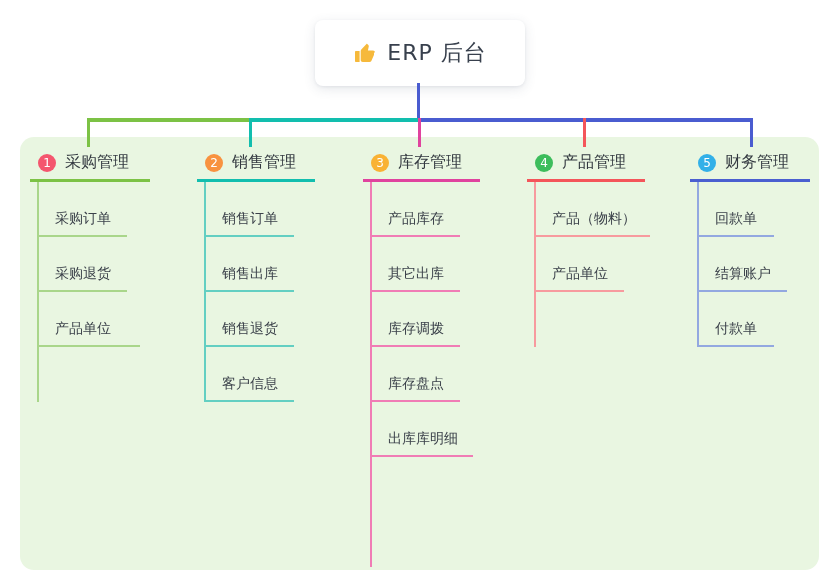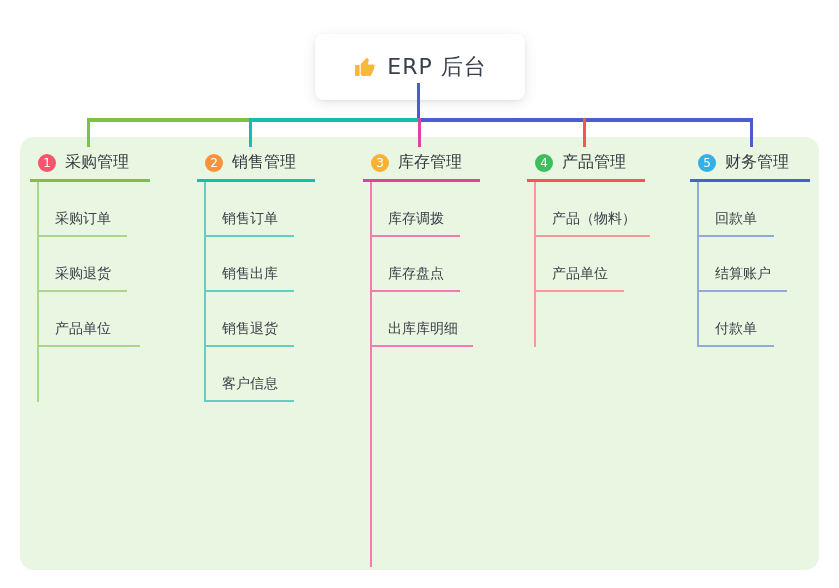--- a/index.html
+++ b/index.html
@@ -5,21 +5,21 @@
   html,body{margin:0;padding:0;}
   body{
     width:839px;height:588px;position:relative;overflow:hidden;
     background:#ffffff;
     font-family:"DejaVu Sans","Liberation Sans",sans-serif;
   }
   .stage{position:absolute;inset:0;}
 
   
   .root-node{
-    position:absolute;left:315px;top:34px;width:210px;height:66px;
+    position:absolute;left:315px;top:20px;width:210px;height:66px;
     background:#ffffff;border-radius:8px;
     box-shadow:0 3px 12px rgba(60,80,100,0.13),0 1px 3px rgba(60,80,100,0.08);
     display:flex;align-items:center;justify-content:center;gap:10px;
     font-size:22px;color:#38404d;letter-spacing:1px;
   }
   .root-node .thumb{width:24px;height:24px;flex:0 0 auto;}
 
   
   .vline,.hline{position:absolute;}
 
@@ -128,20 +128,28 @@
       </div>
       <div class="branch" style="left: 363px; width: 117px;">
         <div class="branch-title">
           <span class="badge" style="background: rgb(249, 178, 52);">3</span>
           <span>库存管理</span>
         </div>
         <div class="title-underline" style="background: rgb(224, 67, 158);"></div>
         <div class="children">
           <div class="child-vline" style="height: 385px; background: rgb(240, 124, 181);"></div>
           <div class="child-row">
+            <span class="child-label">产品库存</span>
+            <div class="child-underline" style="width: 90px; background: rgb(240, 124, 181);"></div>
+          </div>
+          <div class="child-row">
+            <span class="child-label">其它出库</span>
+            <div class="child-underline" style="width: 90px; background: rgb(240, 124, 181);"></div>
+          </div>
+          <div class="child-row">
             <span class="child-label">库存调拨</span>
             <div class="child-underline" style="width: 90px; background: rgb(240, 124, 181);"></div>
           </div>
           <div class="child-row">
             <span class="child-label">库存盘点</span>
             <div class="child-underline" style="width: 90px; background: rgb(240, 124, 181);"></div>
           </div>
           <div class="child-row">
             <span class="child-label">出库库明细</span>
             <div class="child-underline" style="width: 103px; background: rgb(240, 124, 181);"></div>

